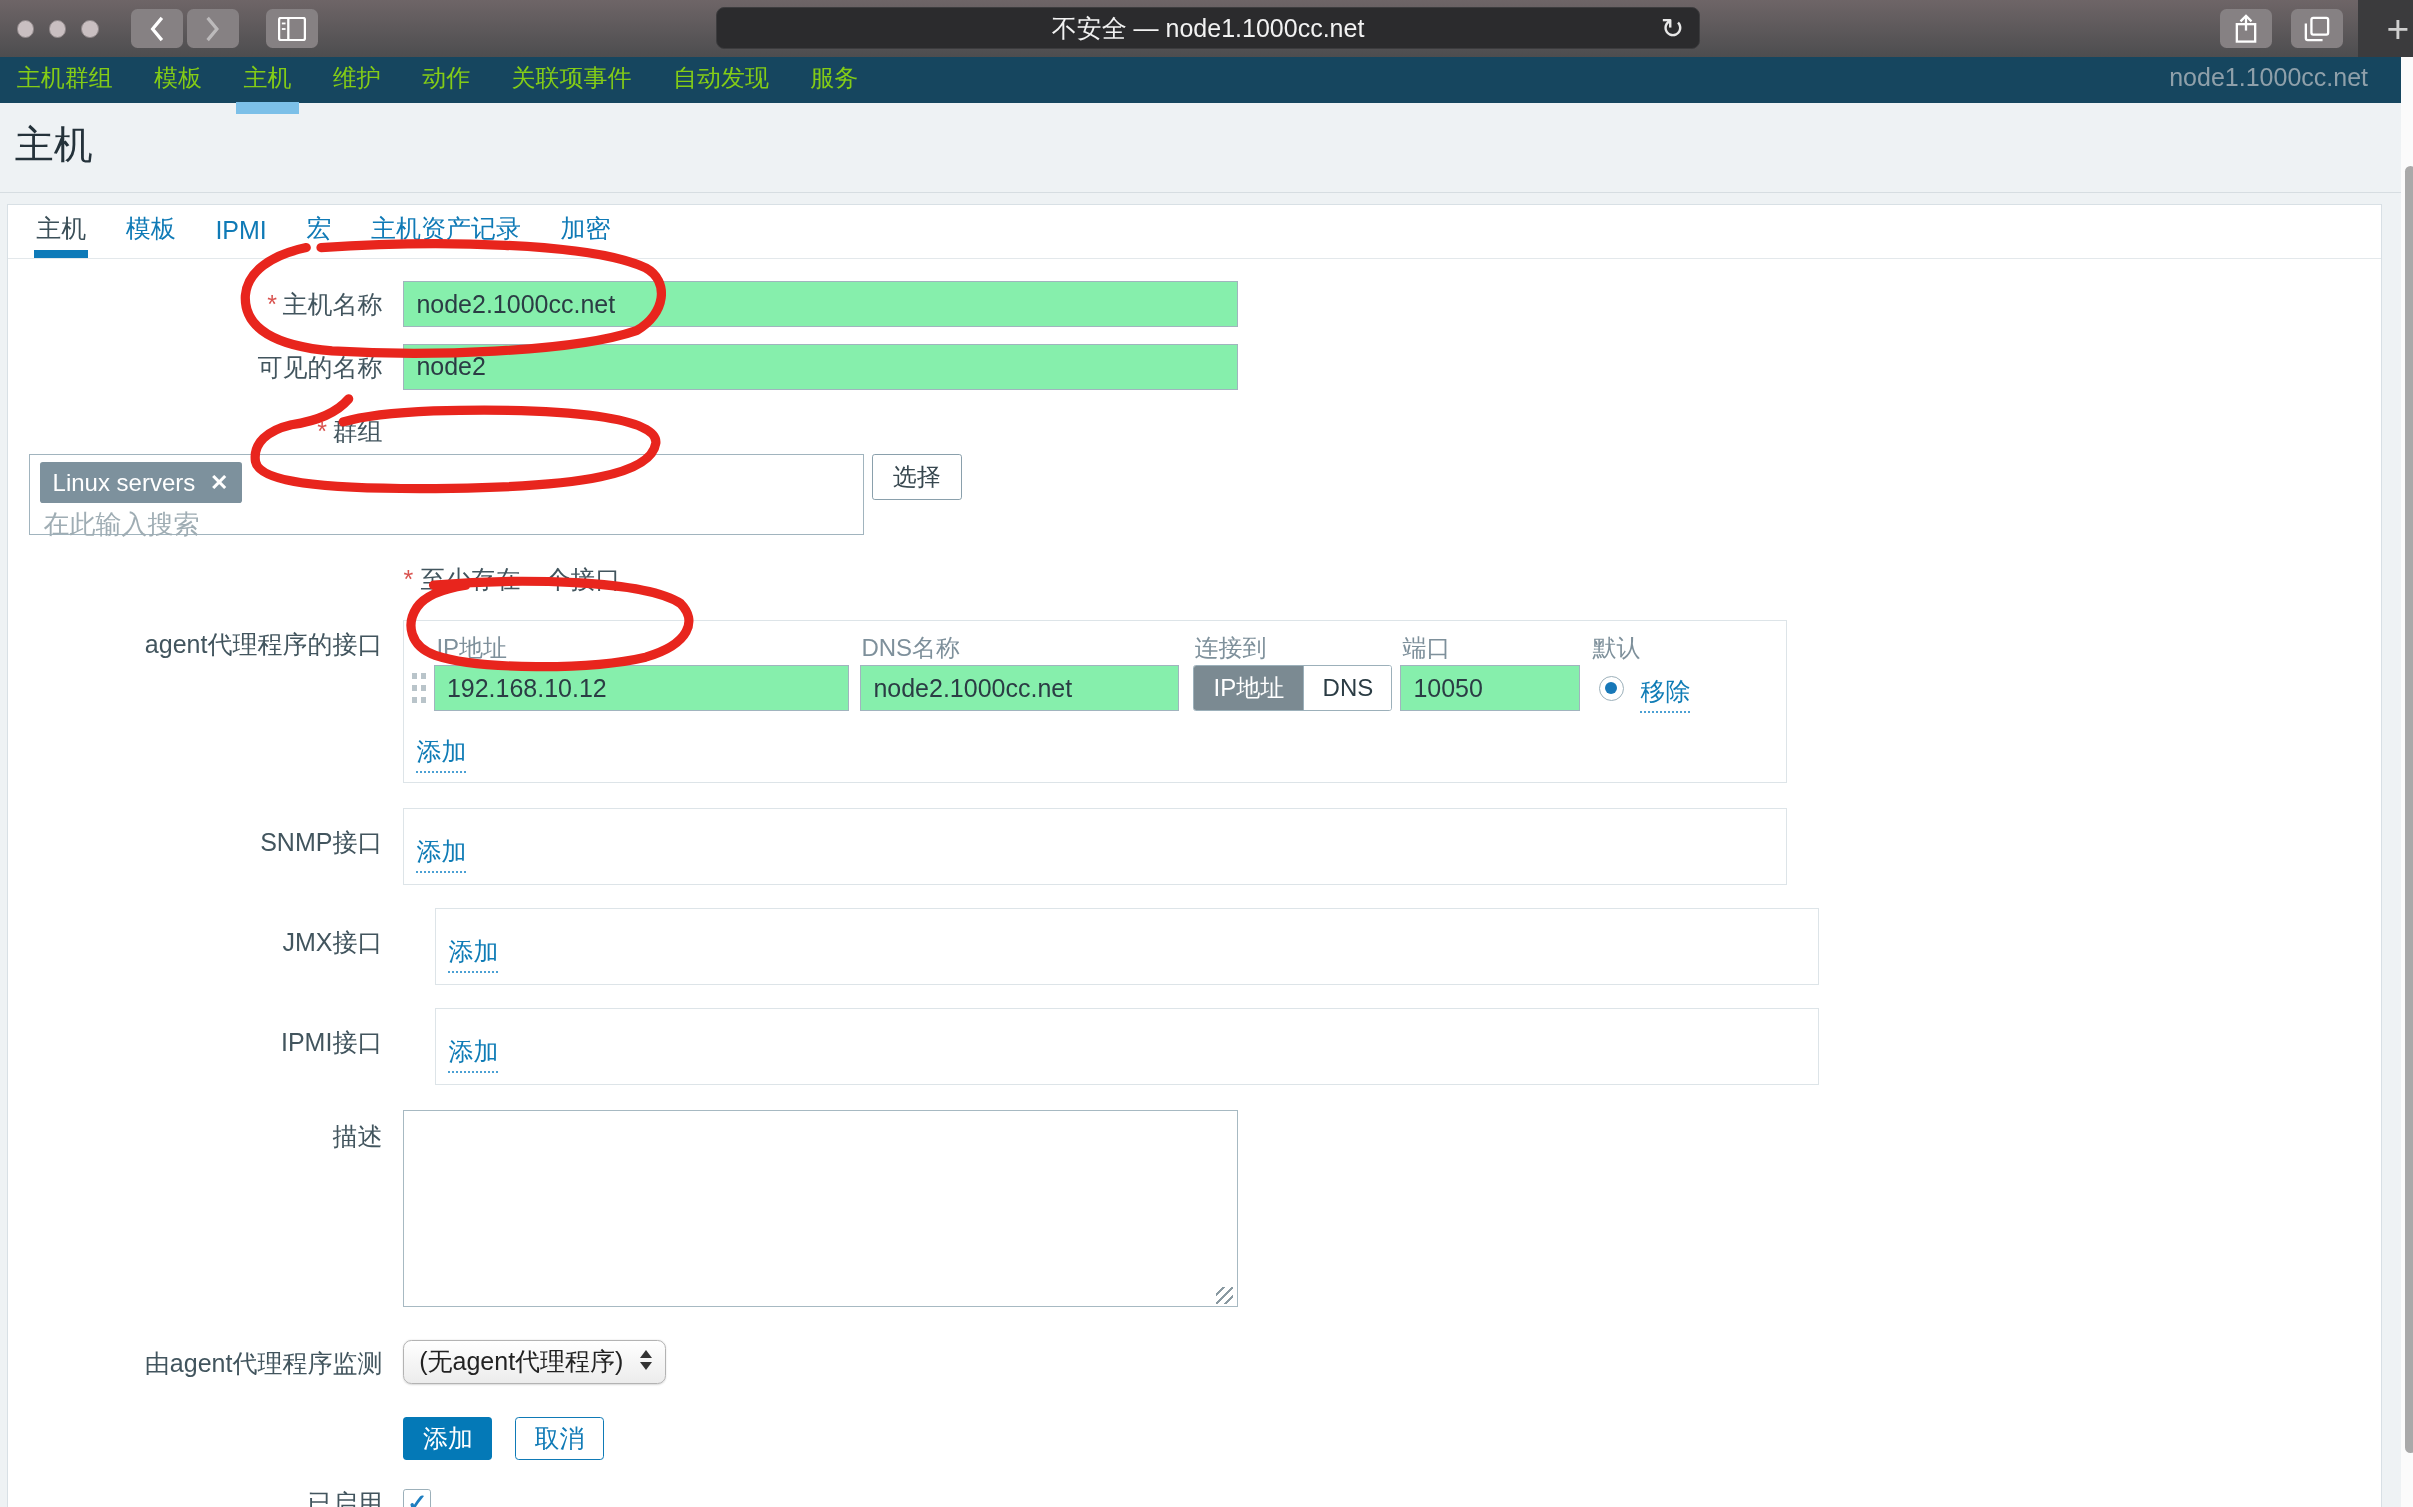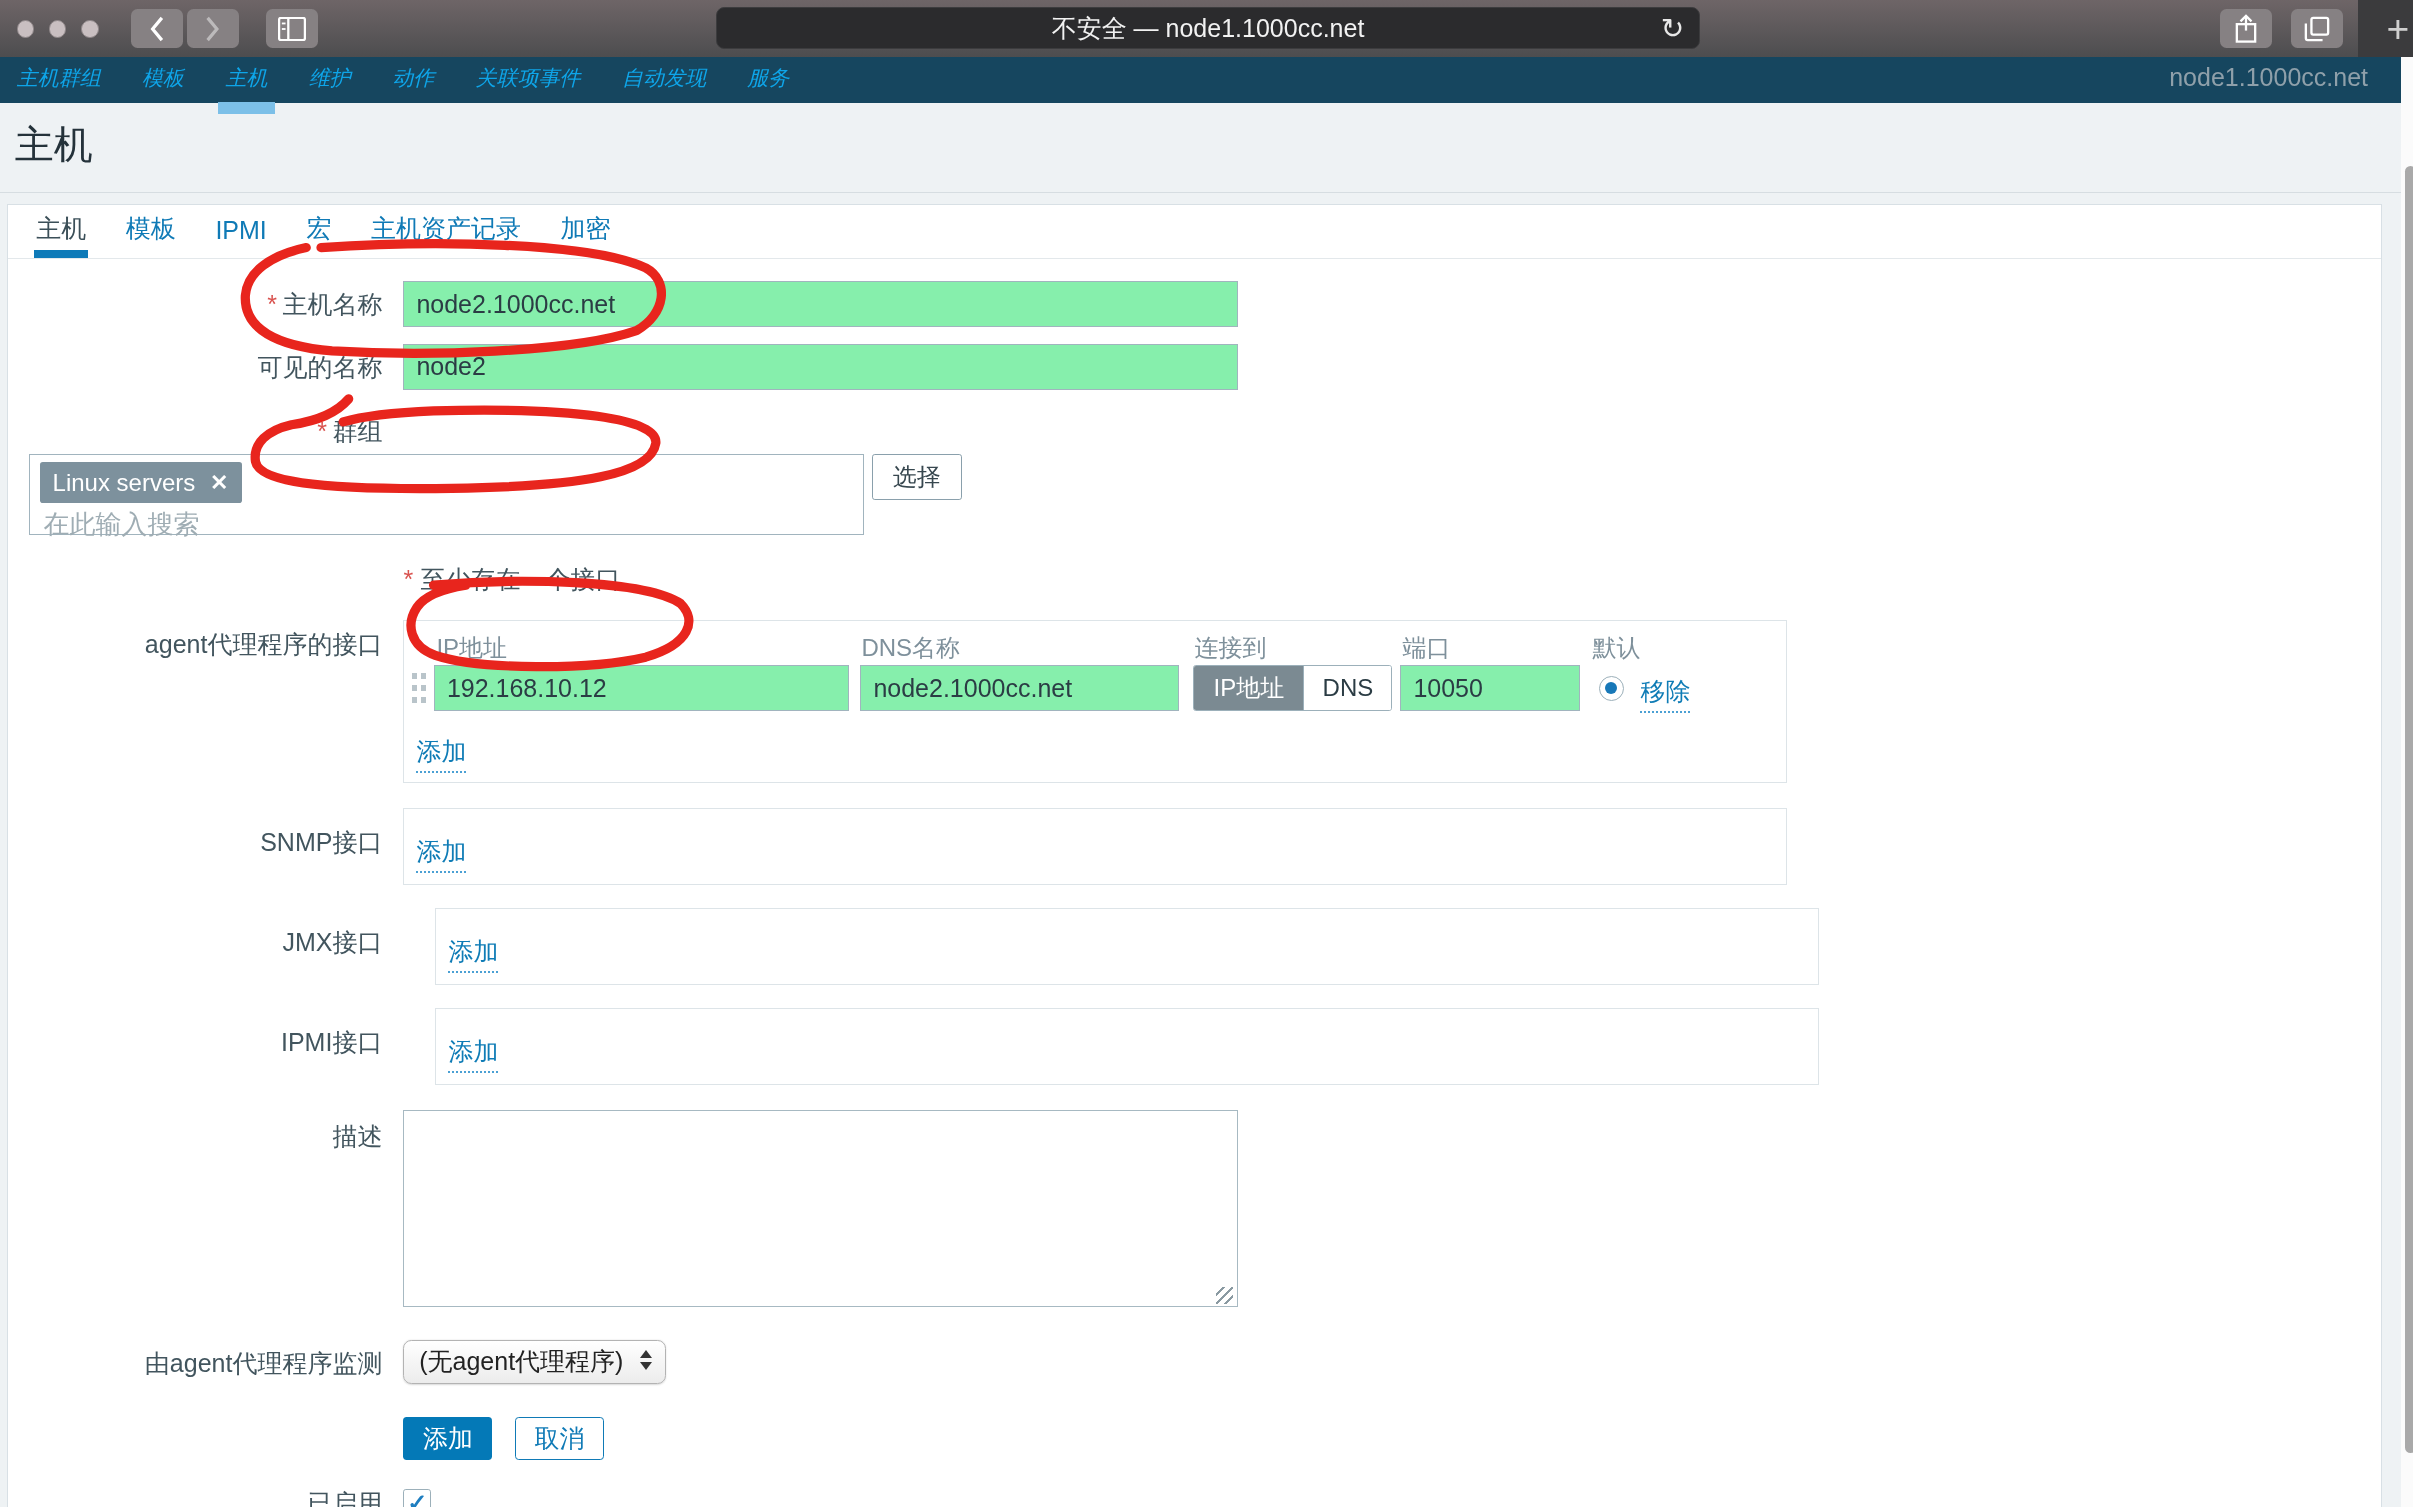--- a/index.html
+++ b/index.html
@@ -24,22 +24,22 @@
   .urlbar .reload { position:absolute; right:14.8px; top:3.7px; color:#e8e8e8;
     font-size:28px; }
   .right-btns { position:absolute; left:2220px; top:9.2px; display:flex; gap:15.7px; }
   .corner-block { position:absolute; left:2358px; top:0; width:55px; height:57px;
     background:#3b3b3d; color:#cfcfcf; font-size:39px; font-weight:300;
     display:flex; align-items:center; justify-content:flex-end; padding-right:3.7px; }
 
   
   .zbx-nav { position:absolute; left:0; top:57px; width:2401px; height:46px;
     background:#16465f; display:flex; padding:5.5px 0 0 13px; z-index:5; }
-  .zbx-nav-item { position:relative; color:#0ea5e9; font-size:21px;
-    line-height:29.5px; padding:0 3.7px; margin-right:34px; white-space:nowrap;font-style:italic; }
+  .zbx-nav-item { position:relative; color:#84cc16; font-size:24px;
+    line-height:29.5px; padding:0 3.7px; margin-right:34px; white-space:nowrap; }
   .zbx-nav-item .active-bar { position:absolute; left:-3.7px; right:-3.7px;
     bottom:-11px; height:12px; background:#7cc0e8; }
   .nav-host { position:absolute; right:33px; top:5.5px; color:#8fa0aa;
     font-size:25px; line-height:29.5px; }
 
   
   .page { position:absolute; left:0; top:103px; width:2401px; height:1404px;
     background:#eef2f4; }
   .page-title { position:absolute; left:14.8px; top:14.8px; font-size:39px;
     color:#24323a; font-weight:400; }

